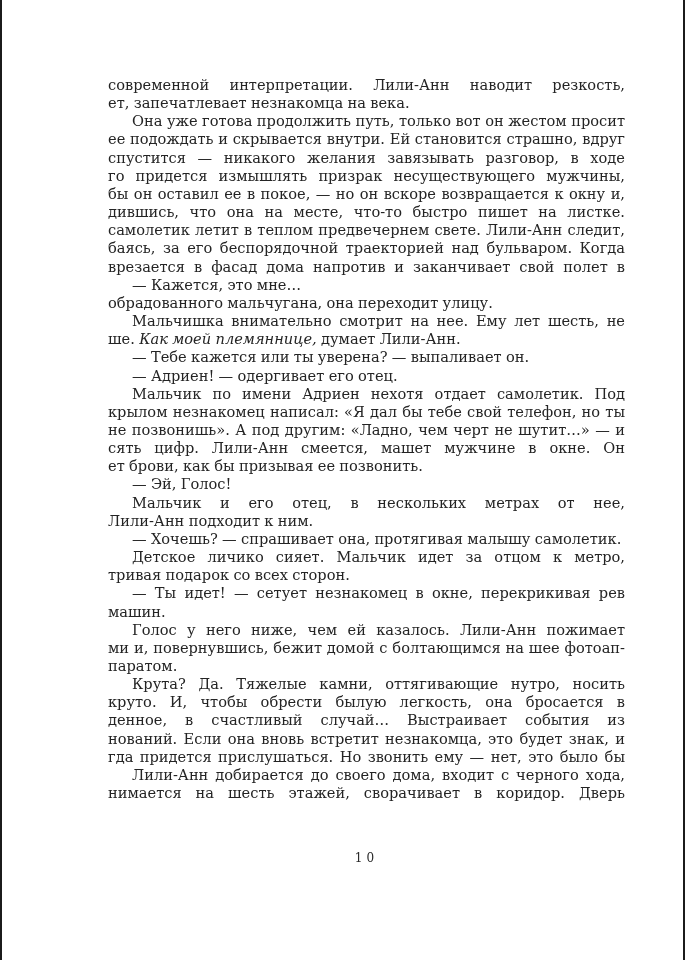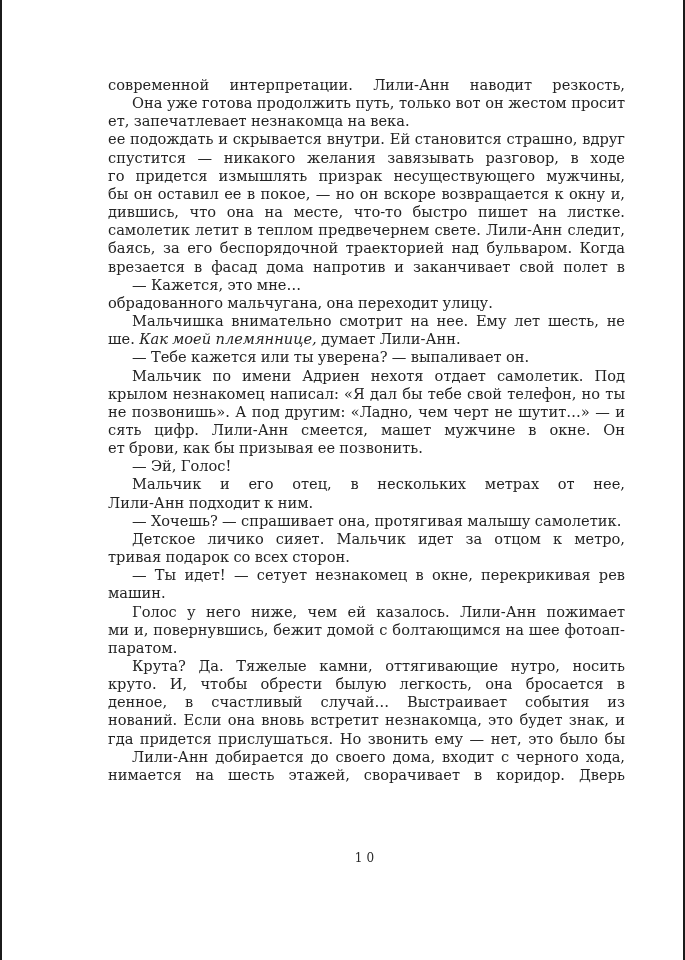--- a/index.html
+++ b/index.html
@@ -64,35 +64,36 @@
 </style>
 </head>
 <body>
 
 <div class="page">
   <div class="edge-rule left"></div>
   <div class="edge-rule right"></div>
 
   <main class="text-block" id="text-block">
       <div class="line">современной интерпретации. Лили-Анн наводит резкость, кадриру-</div>
+      <div class="line last">ет, запечатлевает незнакомца на века.</div>
       <div class="line indent">Она уже готова продолжить путь, только вот он жестом просит</div>
-      <div class="line last">ет, запечатлевает незнакомца на века.</div>
       <div class="line">ее подождать и скрывается внутри. Ей становится страшно, вдруг</div>
       <div class="line">спустится — никакого желания завязывать разговор, в ходе которо-</div>
       <div class="line">го придется измышлять призрак несуществующего мужчины, что-</div>
       <div class="line">бы он оставил ее в покое, — но он вскоре возвращается к окну и, убе-</div>
       <div class="line">дившись, что она на месте, что-то быстро пишет на листке. Бумажный</div>
       <div class="line">самолетик летит в теплом предвечернем свете. Лили-Анн следит, улы-</div>
       <div class="line">баясь, за его беспорядочной траекторией над бульваром. Когда он</div>
       <div class="line">врезается в фасад дома напротив и заканчивает свой полет в руках</div>
       <div class="line indent last">— Кажется, это мне…</div>
       <div class="line last">обрадованного мальчугана, она переходит улицу.</div>
       <div class="line indent">Мальчишка внимательно смотрит на нее. Ему лет шесть, не боль-</div>
       <div class="line last"><span>ше. </span><em>Как моей племяннице,</em><span> думает Лили-Анн.</span></div>
       <div class="line indent last">— Тебе кажется или ты уверена? — выпаливает он.</div>
+      <div class="line indent last">— Адриен! — одергивает его отец.</div>
       <div class="line indent">Мальчик по имени Адриен нехотя отдает самолетик. Под одним</div>
       <div class="line">крылом незнакомец написал: «Я дал бы тебе свой телефон, но ты</div>
       <div class="line">не позвонишь». А под другим: «Ладно, чем черт не шутит…» — и де-</div>
       <div class="line">сять цифр. Лили-Анн смеется, машет мужчине в окне. Он поднима-</div>
       <div class="line last">ет брови, как бы призывая ее позвонить.</div>
       <div class="line indent last">— Эй, Голос!</div>
       <div class="line indent">Мальчик и его отец, в нескольких метрах от нее, оборачиваются.</div>
       <div class="line last">Лили-Анн подходит к ним.</div>
       <div class="line indent last">— Хочешь? — спрашивает она, протягивая малышу самолетик.</div>
       <div class="line indent">Детское личико сияет. Мальчик идет за отцом к метро, рассма-</div>

